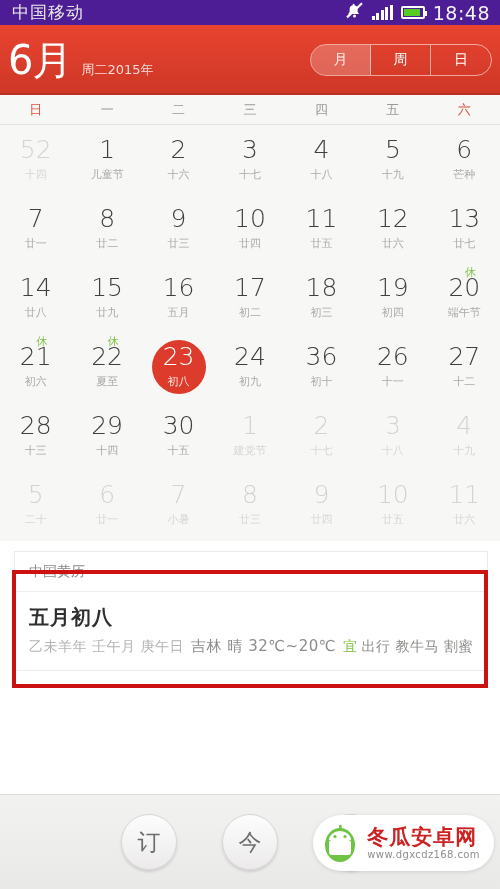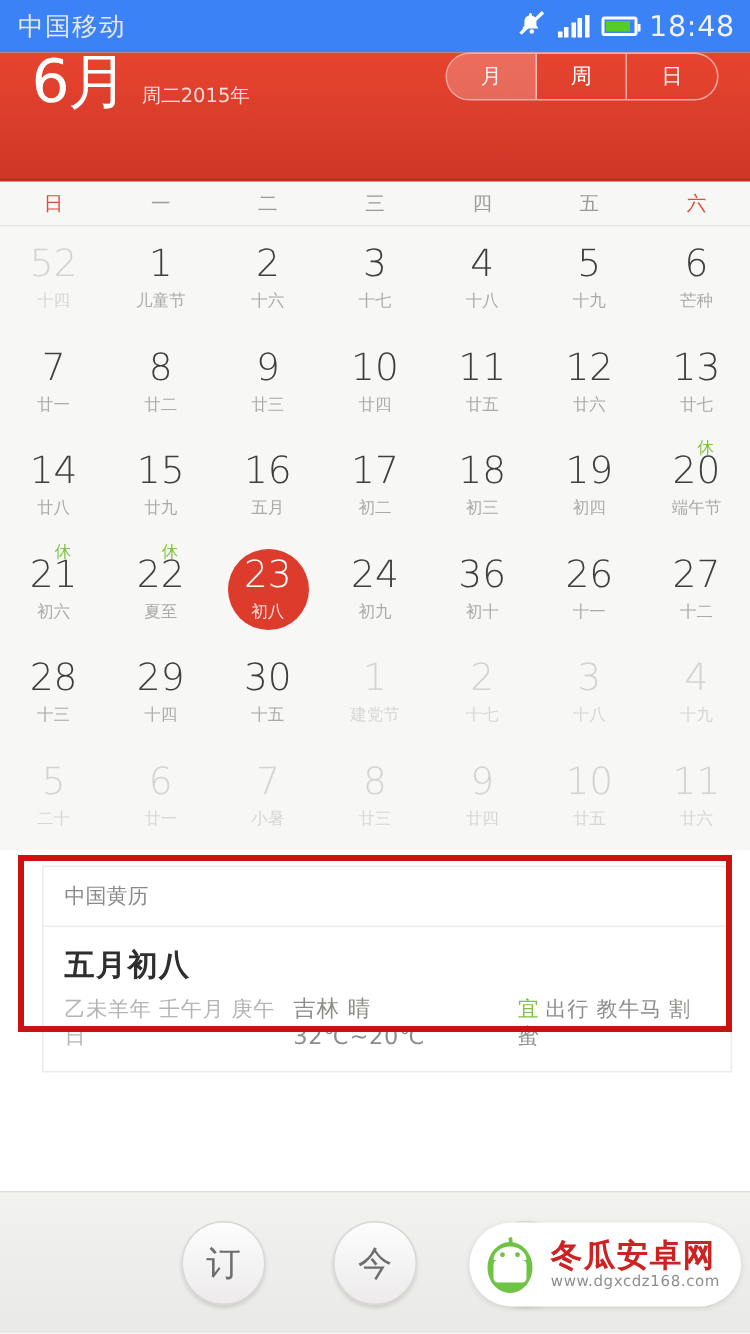--- a/index.html
+++ b/index.html
@@ -6,42 +6,42 @@
   html, body {
     width: 500px; height: 889px;
     background: #fff;
     font-family: "DejaVu Sans", "Liberation Sans", sans-serif;
     overflow: hidden;
   }
   #app { position: relative; width: 500px; height: 889px; background: #ffffff; }
 
   
   .statusbar {
-    height: 35px; background: #3b82f6; color: #ffffff;
+    height: 25px; background: #4c1d95; color: #ffffff;
     display: flex; align-items: center; padding: 0 10px 0 12px;
   }
   .carrier { font-size: 17px; letter-spacing: 1px; color: #e8e8e8; }
   .status-right { margin-left: auto; display: flex; align-items: center; gap: 8px; }
   .sb-clock { font-size: 19px; color: #f2f2f2; letter-spacing: 0.5px; }
   .sig-bars { display: flex; align-items: flex-end; gap: 1.5px; height: 15px; }
   .sig-bars i { display: block; width: 3px; background: #ffffff; }
   .sig-bars i:nth-child(1){ height: 4px; }
   .sig-bars i:nth-child(2){ height: 7px; }
   .sig-bars i:nth-child(3){ height: 10px; }
   .sig-bars i:nth-child(4){ height: 13px; }
   .sig-bars i:nth-child(5){ height: 15px; }
   .batt { width: 24px; height: 13px; border: 2px solid #fff; border-radius: 2px; position: relative; }
   .batt::after { content:""; position:absolute; right:-4px; top:3px; width:2px; height:5px; background:#fff; }
   .batt > span { position: absolute; left: 1px; top: 1px; bottom: 1px; width: 82%; background: #55cc22; }
 
   
   .header {
     position: relative;
     background: linear-gradient(180deg, #e8442f 0%, #d93d2b 55%, #cf3626 100%);
-    height: 86px; padding: 0 21px; display: flex; 
+    height: 70px; padding: 0 8px; display: flex; align-items: center;
   }
   .header::after {
     content:""; position:absolute; left:0; right:0; bottom:0; height:2px;
     background: rgba(0,0,0,0.10);
   }
   .hdr-left { display: flex; align-items: baseline; }
   .hdr-month { font-size: 40px; color: #ffffff; font-weight: 400; line-height: 1; letter-spacing: -1px; }
   .hdr-sub { margin-left: 10px; display: flex; flex-direction: row; line-height: 1.25; }
   .hdr-weekday { font-size: 13px; color: rgba(255,255,255,0.82); }
   .hdr-year { font-size: 13px; color: rgba(255,255,255,0.82); }
@@ -82,21 +82,21 @@
     font-size: 11px; color: #7dc242; line-height: 1;
   }
   .cell.sel .sel-circle {
     position: absolute; width: 54px; height: 54px; border-radius: 50%;
     background: #dd3c2c; top: 50%; left: 50%; transform: translate(-50%,-50%);
   }
   .cell.sel .dnum, .cell.sel .dlun { color: #ffffff; position: relative; z-index: 2; }
   .cell.sel .dlun { color: #fbe3e0; }
 
   
-  .card-wrap { position: relative; padding: 10px 12px 0 28px; background: #ffffff; }
+  .card-wrap { position: relative; padding: 10px 12px 0 14px; background: #ffffff; }
   .card { background: #ffffff; border: 1px solid #ebebeb; }
   .card-head {
     font-size: 14px; color: #8a8a88; padding: 11px 14px 10px 14px;
     border-bottom: 1px solid #ececec;
   }
   .card-body { display: flex; padding: 12px 14px 14px 14px; }
   .card-left { display: flex; flex-direction: column; gap: 7px; }
   .lunar-big { font-size: 20px; font-weight: bold; color: #2e2e2e; letter-spacing: 1px; }
   .ganzhi { font-size: 14px; color: #b4b4b2; letter-spacing: 0.5px; }
   .card-right { margin-left: auto; display: flex; flex-direction: row; gap: 7px; align-items: flex-end; }

